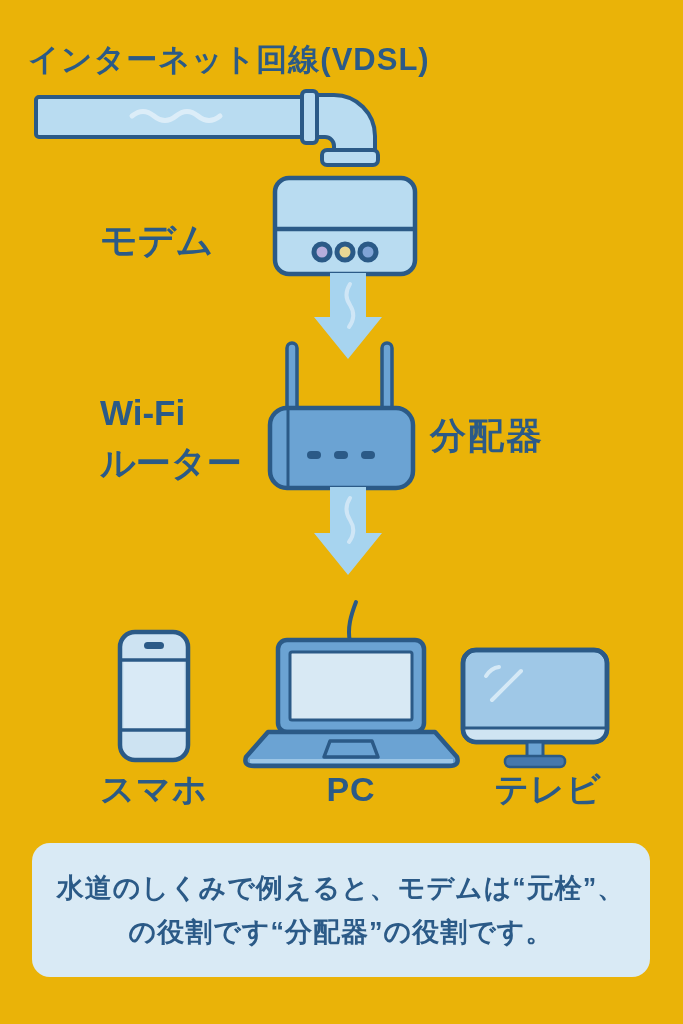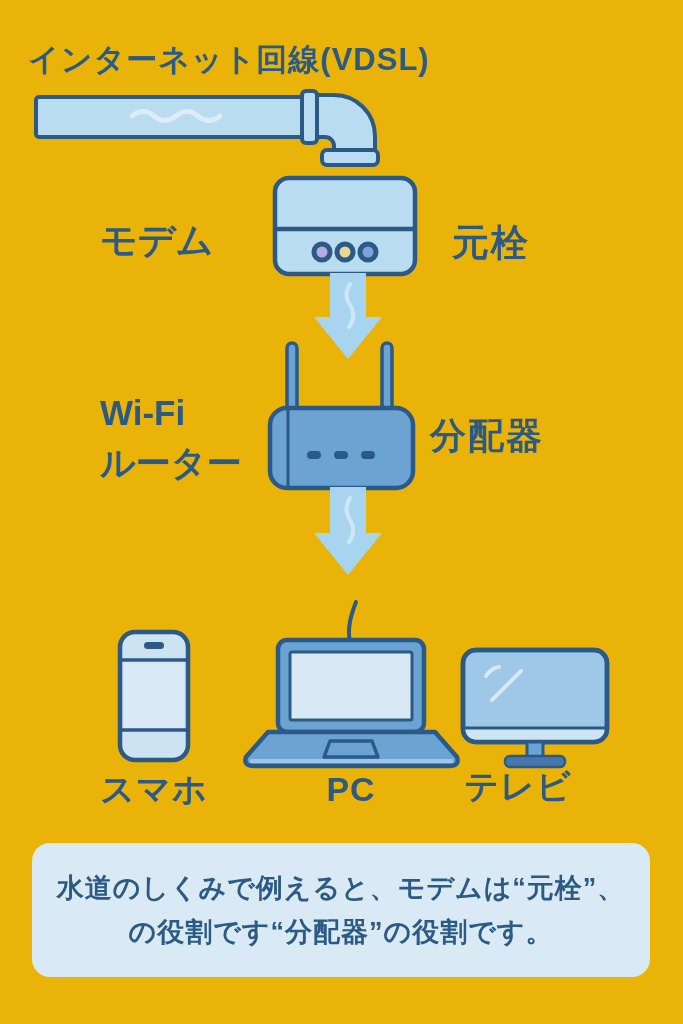--- a/index.html
+++ b/index.html
@@ -23,21 +23,21 @@
     line-height:1.15;
   }
   .title{left:28px;top:42px;font-size:31px;letter-spacing:1px;}
   .modem-label{left:100px;top:220px;width:140px;font-size:37px;}
   .valve-label{left:452px;top:222px;font-size:37px;letter-spacing:2px;}
   .wifi-label{left:100px;top:388px;font-size:35px;line-height:50px;}
   .splitter-label{left:430px;top:415px;font-size:36px;letter-spacing:2px;}
   .device-label{top:770px;font-size:34px;text-align:center;letter-spacing:1px;}
   .device-label.phone{left:94px;width:120px;}
   .device-label.pc{left:291px;width:120px;}
-  .device-label.tv{left:458px;width:120px;font-family:Liberation Mono, monospace;}
+  .device-label.tv{left:488px;width:120px;}
   .caption-box{
     position:absolute;
     left:32px;top:843px;width:618px;height:134px;
     background:#d9eaf5;
     border-radius:18px;
     display:flex;flex-direction:column;justify-content:center;align-items:center;
     gap:8px;
   }
   .caption-line{
     color:#2b5a87;font-weight:700;font-size:27px;letter-spacing:1px;white-space:nowrap;
@@ -62,21 +62,20 @@
   </svg>
 
   <svg class="abs" style="left:260px;top:170px;" width="170" height="115" viewBox="260 170 170 115">
     <rect x="275" y="178" width="140" height="96" rx="14" fill="#b9dcf1" stroke="#2b5a87" stroke-width="4.5"></rect>
     <line x1="276" y1="229" x2="414" y2="229" stroke="#2b5a87" stroke-width="4.5"></line>
     <circle cx="322" cy="252" r="8" fill="#b6addc" stroke="#2b5a87" stroke-width="5"></circle>
     <circle cx="345" cy="252" r="8" fill="#e9d794" stroke="#2b5a87" stroke-width="5"></circle>
     <circle cx="368" cy="252" r="8" fill="#7fa3d6" stroke="#2b5a87" stroke-width="5"></circle>
   </svg>
   <div class="lbl modem-label">モデム</div>
-  <div class="lbl valve-label">元栓</div>
 
   <svg class="abs" style="left:300px;top:270px;" width="100" height="95" viewBox="300 270 100 95">
     <path d="M330,273 L366,273 L366,317 L382,317 L348,359 L314,317 L330,317 Z" fill="#a7d4ef"></path>
     <path d="M350,284 q-7,11 0,21 q7,11 -1,22" fill="none" stroke="#cfe6f6" stroke-width="4" stroke-linecap="round"></path>
   </svg>
 
   <svg class="abs" style="left:255px;top:335px;" width="175" height="160" viewBox="255 335 175 160">
     <rect x="287" y="343" width="10" height="72" rx="5" fill="#6ba3d3" stroke="#2b5a87" stroke-width="3.5"></rect>
     <rect x="382" y="343" width="10" height="72" rx="5" fill="#6ba3d3" stroke="#2b5a87" stroke-width="3.5"></rect>
     <rect x="270" y="408" width="143" height="80" rx="17" fill="#6ba3d3" stroke="#2b5a87" stroke-width="4.5"></rect>

